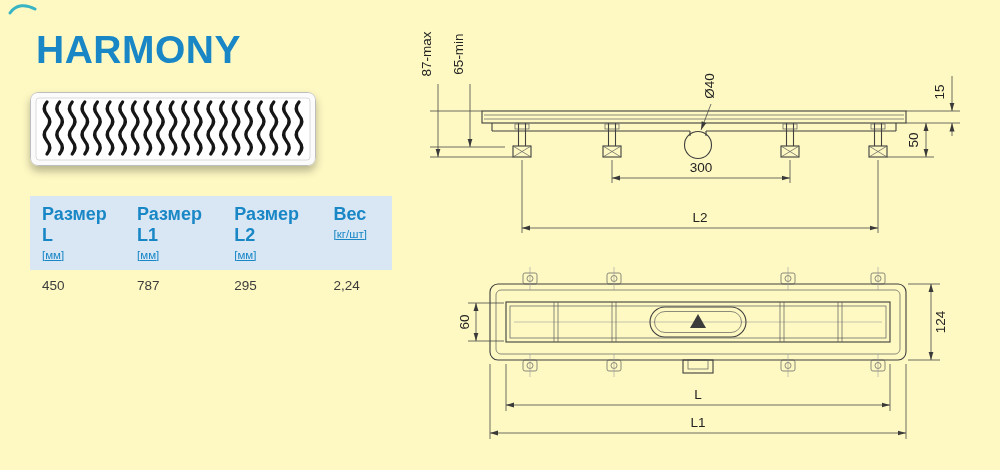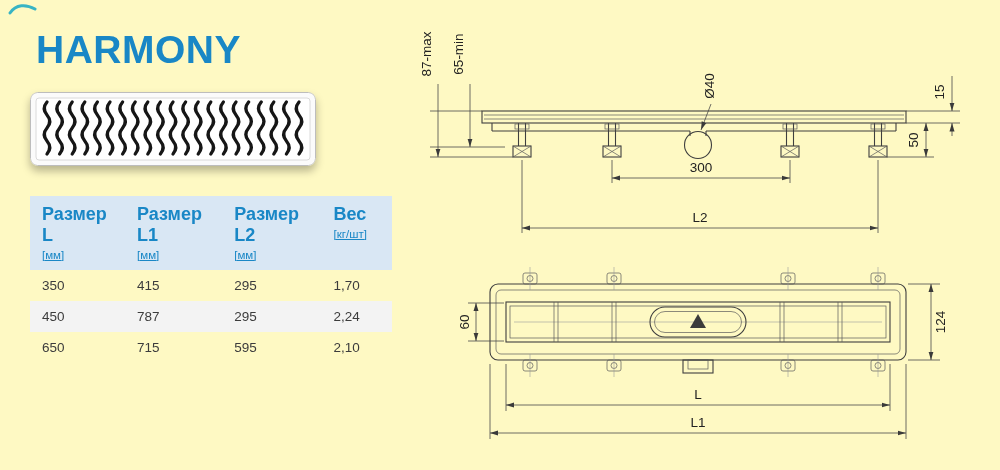--- a/index.html
+++ b/index.html
@@ -93,36 +93,24 @@
             <span class="h-unit">[мм]</span>
           </th>
           <th class="c4">
             <span class="h-label">Вес</span>
             <span class="h-unit">[кг/шт]</span>
           </th>
         </tr>
       </thead>
       <tbody>
         <tr>
-          <td>350</td>
-          <td>415</td>
-          <td>295</td>
-          <td>1,70</td>
-        </tr>
-        <tr>
           <td>450</td>
           <td>787</td>
           <td>295</td>
           <td>2,24</td>
-        </tr>
-        <tr>
-          <td>650</td>
-          <td>715</td>
-          <td>595</td>
-          <td>2,10</td>
         </tr>
       </tbody>
     </table>
   </div>
 
   <svg class="drawing" width="600" height="470" viewBox="400 0 600 470">
     <defs>
       <marker id="ae" markerWidth="10" markerHeight="7" refX="8.5" refY="3" orient="auto" markerUnits="userSpaceOnUse">
         <polygon points="0,0.5 8.5,3 0,5.5" fill="#3a3a3a"></polygon>
       </marker>

